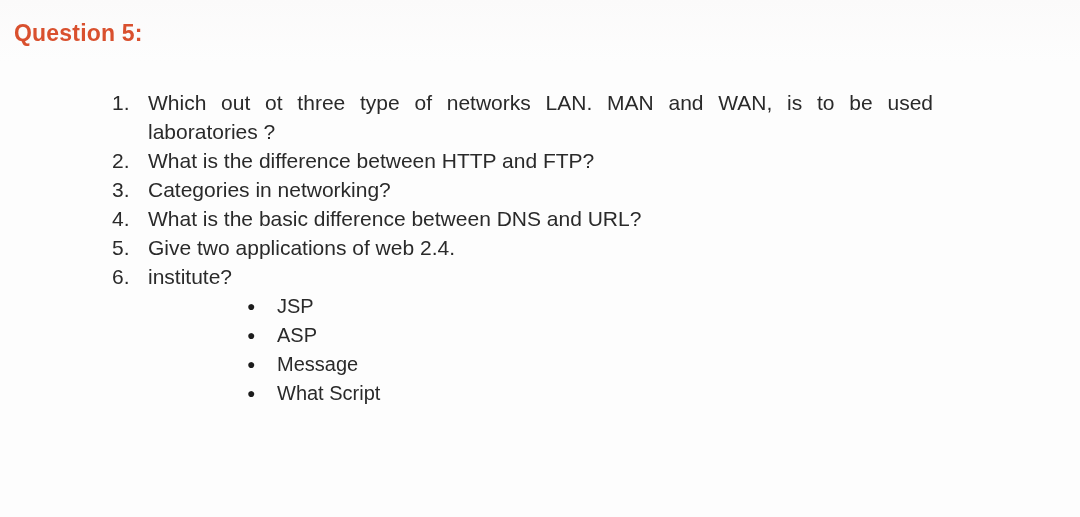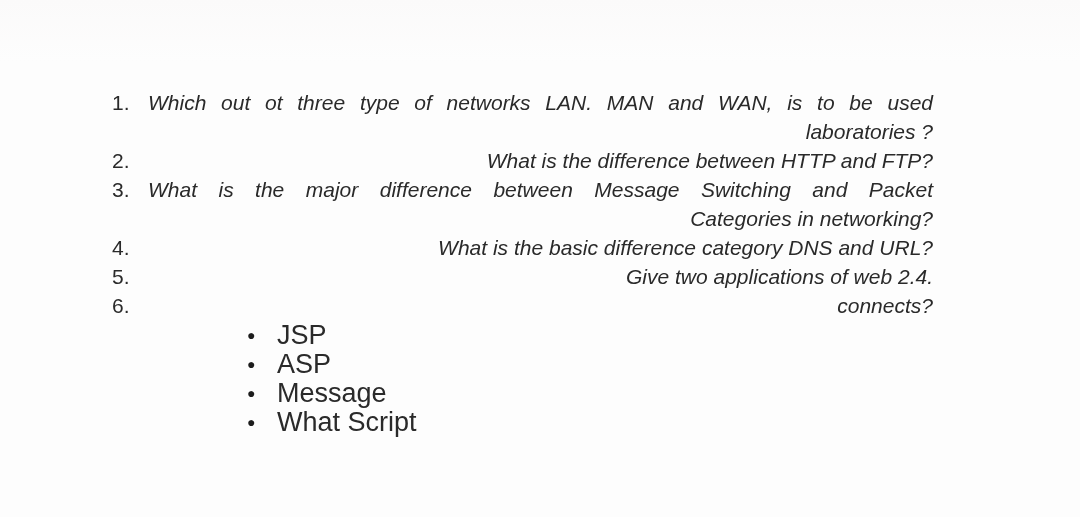--- a/index.html
+++ b/index.html
@@ -41,24 +41,23 @@
   }
   .question-number {
     flex: 0 0 36px;
     font-size: 21px;
     line-height: 29px;
   }
   .question-text {
     flex: 1 1 auto;
     font-size: 21px;
     line-height: 29px;
-    font-style: italic;
   }
   .question-text .line {
-    text-align: right;
+    text-align: left;
   }
   .question-text .line.line-justify {
     text-align: justify;
     text-align-last: justify;
   }
   .bullet-list {
     margin-left: 135px;
     margin-top: 1px;
   }
   .bullet-item {
@@ -66,28 +65,29 @@
     align-items: center;
     height: 29px;
   }
   .bullet-icon {
     flex: 0 0 30px;
     font-size: 14px;
     line-height: 29px;
     color: #1c1c1c;
   }
   .bullet-label {
-    font-size: 27px;
+    font-size: 20px;
     line-height: 29px;
   }
 </style>
 </head>
 <body style="background: rgb(253, 253, 253); color: rgb(42, 42, 42);">
 
 <div class="page">
+  <div class="heading" style="color: rgb(217, 80, 46);">Question 5:</div>
 
   <div class="question-list">
 
     <div id="questions-mount">
       <div class="question-item">
         <div class="question-number">1.</div>
         <div class="question-text">
             <div class="line line-justify">Which out ot three type of networks LAN. MAN and WAN, is to be used</div>
             <div class="line">laboratories ?</div>
           </div>
@@ -96,43 +96,42 @@
       <div class="question-item">
         <div class="question-number">2.</div>
         <div class="question-text">
             <div class="line">What is the difference between HTTP and FTP?</div>
           </div>
       </div>
 
       <div class="question-item">
         <div class="question-number">3.</div>
         <div class="question-text">
-            <div class="line line-justify">What is the major difference between Message Switching and Packet</div>
             <div class="line">Categories in networking?</div>
           </div>
       </div>
 
       <div class="question-item">
         <div class="question-number">4.</div>
         <div class="question-text">
-            <div class="line">What is the basic difference category DNS and URL?</div>
+            <div class="line">What is the basic difference between DNS and URL?</div>
           </div>
       </div>
 
       <div class="question-item">
         <div class="question-number">5.</div>
         <div class="question-text">
             <div class="line">Give two applications of web 2.4.</div>
           </div>
       </div>
 
       <div class="question-item">
         <div class="question-number">6.</div>
         <div class="question-text">
-            <div class="line">connects?</div>
+            <div class="line">institute?</div>
           </div>
       </div>
     </div>
 
     <div class="bullet-list">
 
       <div id="bullets-mount">
         <div class="bullet-item">
           <span class="bullet-icon">●</span>
           <span class="bullet-label">JSP</span>

